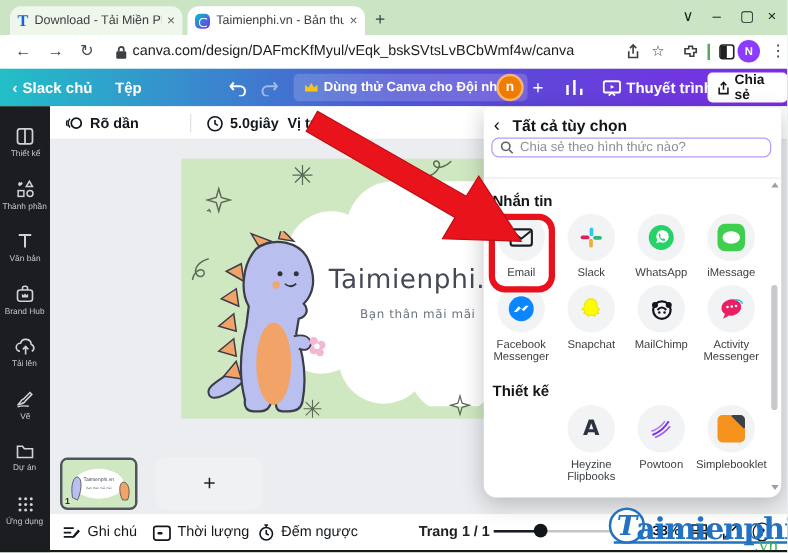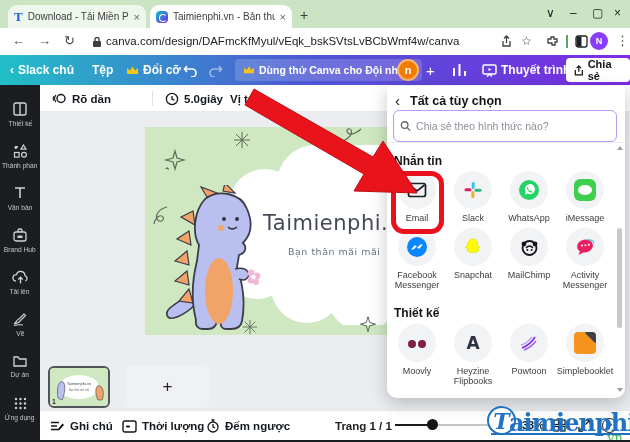--- a/index.html
+++ b/index.html
@@ -52,21 +52,21 @@
   .slide-sub { position:absolute; left:143px; top:119px; width:200px; font-family:"DejaVu Sans", sans-serif; font-size:9.5px; color:#6b7482; letter-spacing:.5px; }
 
   
   .thumb { left:48px; top:366px; width:62px; height:42px; border:2px solid #50555b; border-radius:6px; background:#cfe8c2; overflow:hidden; }
   .thumb-num { position:absolute; left:2px; bottom:1px; font-size:7px; font-weight:bold; color:#2c2f33; }
   .addpage { left:125px; top:366px; width:85px; height:42px; background:#f0f1f3; border-radius:8px; display:flex; align-items:center; justify-content:center; font-size:17px; color:#202124; }
 
   
   .panel { left:387px; top:86px; width:238px; height:312px; background:#fff; border-radius:4px 4px 10px 10px; box-shadow:0 5px 18px rgba(0,0,0,.22); z-index:20; }
   .panel-head { position:absolute; left:8px; top:6px; display:flex; align-items:center; gap:10px; font-size:12.5px; font-weight:bold; color:#121417; }
-  .panel-search { position:absolute; left:6px; top:24px; width:224px; height:32px; border:1.5px solid #b79bf5; border-radius:6px; display:flex; align-items:center; padding:0 6px; gap:5px; }
+  .panel-search { position:absolute; left:6px; top:24px; width:224px; height:16px; border:1.5px solid #b79bf5; border-radius:6px; display:flex; align-items:center; padding:0 6px; gap:5px; }
   .panel-search input { border:none; outline:none; width:100%; font-size:10.5px; color:#333; font-family:"Liberation Sans",sans-serif; }
   .panel-search input::placeholder { color:#8a8f98; }
   .panel-divider { position:absolute; left:0; top:56px; width:238px; height:1px; background:#ececee; }
   .sec-title { position:absolute; font-size:12px; font-weight:bold; color:#121417; }
   .tile { position:absolute; width:56px; display:flex; flex-direction:column; align-items:center; }
   .tile-circle { width:38px; height:38px; border-radius:50%; background:#f2f3f5; display:flex; align-items:center; justify-content:center; }
   .tile-label { margin-top:4px; font-size:9px; color:#3c4043; text-align:center; line-height:1.15; }
   .redbox { position:absolute; left:4px; top:85px; width:53px; height:63px; border:5px solid #e8111c; border-radius:13px; z-index:6; pointer-events:none; }
   .scrollbar { position:absolute; right:2px; top:60px; width:6px; height:246px; }
   .scroll-thumb { position:absolute; left:0; top:82px; width:5px; height:100px; background:#c7c9cc; border-radius:3px; }
@@ -75,21 +75,21 @@
   
   .imessage-sq { width:22px; height:22px; border-radius:6px; background:#3ecf4e; position:relative; }
   .imessage-sq:after { content:""; position:absolute; left:4px; top:6px; width:14px; height:10px; border-radius:50%; background:#fff; }
   .moovly-dots span { display:inline-block; width:8px; height:8px; border-radius:50%; background:#7e1f44; margin:0 1px; }
   .simplebk { width:22px; height:22px; border-radius:4px; background:#f6921e; position:relative; overflow:hidden; }
   .simplebk:after { content:""; position:absolute; right:-6px; top:-6px; width:14px; height:14px; background:#3a4148; transform:rotate(45deg); }
   .heyzine-a { font-size:17px; font-weight:bold; color:#2b3440; font-family:"DejaVu Sans",sans-serif; }
 
   
   .statusbar { left:40px; top:410px; width:590px; height:30px; background:#fff; border-top:1px solid #e7e8ea; }
-  .st-item { position:absolute; top:0; height:30px; display:flex; align-items:center; gap:5px; font-size:11.5px; font-weight:bold; color:#13181d; white-space:nowrap; }
+  .st-item { position:absolute; top:0; height:30px; display:flex; align-items:center; gap:5px; font-size:11.5px; font-weight:normal; color:#13181d; white-space:nowrap; }
   .st-plain { font-weight:normal; color:#202124; }
   .slider-track { position:absolute; left:395px; top:424px; width:118px; height:2px; background:#c3c6c9; }
   .slider-fill { position:absolute; left:395px; top:424px; width:37px; height:2px; background:#1a1d21; }
   .slider-thumb { position:absolute; left:427px; top:419px; width:11px; height:11px; border-radius:50%; background:#131619; }
 
   
   .overlay { left:0; top:0; width:630px; height:442px; z-index:60; pointer-events:none; }
 
   
   .watermark { left:487px; top:406px; width:143px; height:34px; z-index:70; pointer-events:none; }
@@ -148,26 +148,20 @@
     <span class="url-right-ic" style="left:616px;top:5px;font-size:13px">⋮</span>
   </div>
 
   <div class="abs cv-toolbar">
     <div class="cv-item" style="left:10px">
       <span>‹</span>
       <span>Slack chủ</span>
     </div>
     <div class="cv-item" style="left:92px">
       <span>Tệp</span>
-    </div>
-    <div class="cv-item" style="left:126px">
-      <svg width="13" height="11" viewBox="0 0 13 11">
-          <path d="M1 9 L1 3 L4 5.5 L6.5 1.5 L9 5.5 L12 3 L12 9 Z" fill="#f5c518"></path>
-        </svg>
-      <span>Đổi cỡ</span>
     </div>
     <svg class="abs" style="left:183px;top:8px" width="15" height="14" viewBox="0 0 15 14">
       <path d="M4 3 L1.5 6 L4 9" fill="none" stroke="#fff" stroke-width="1.6"></path>
         <path d="M2 6 h7 a4 4 0 0 1 0 8 h-1" fill="none" stroke="#fff" stroke-width="1.6"></path>
     </svg>
     <svg class="abs" style="left:208px;top:8px" width="15" height="14" viewBox="0 0 15 14" opacity="0.5">
       <path d="M11 3 L13.5 6 L11 9" fill="none" stroke="#fff" stroke-width="1.6"></path>
         <path d="M13 6 h-7 a4 4 0 0 0 0 8 h1" fill="none" stroke="#fff" stroke-width="1.6"></path>
     </svg>
     <div class="abs trial-pill">
@@ -466,26 +460,20 @@
             <circle cx="11.4" cy="8.2" r="1" fill="#fff"></circle>
             <circle cx="14.8" cy="7.8" r="1" fill="#fff"></circle>
         <path d="M14 3 a5 4 0 0 1 6 3" fill="none" stroke="#26c6da" stroke-width="1.2"></path>
       </svg>
         </div>
       <div class="tile-label">Activity Messenger</div>
     </div>
 
     <div class="sec-title" style="left:7px;top:220px">Thiết kế</div>
 
-    <div class="tile" style="left:2px;top:238px">
-      <div class="tile-circle">
-          <span class="moovly-dots"><span></span><span></span></span>
-        </div>
-      <div class="tile-label">Moovly</div>
-    </div>
     <div class="tile" style="left:58px;top:238px">
       <div class="tile-circle">
           <span class="heyzine-a">A</span>
         </div>
       <div class="tile-label">Heyzine Flipbooks</div>
     </div>
     <div class="tile" style="left:114px;top:238px">
       <div class="tile-circle">
           <svg width="20" height="18" viewBox="0 0 20 18">
         <path d="M3 14 C8 12 13 8 16 3" fill="none" stroke="#7b2ff2" stroke-width="1.6"></path>

